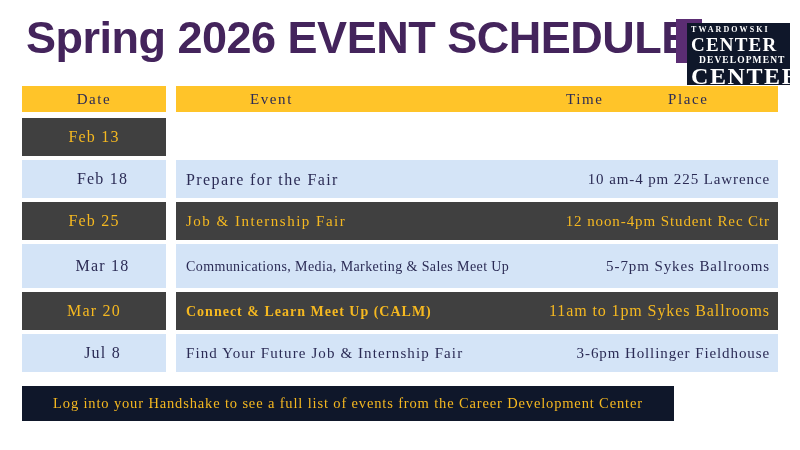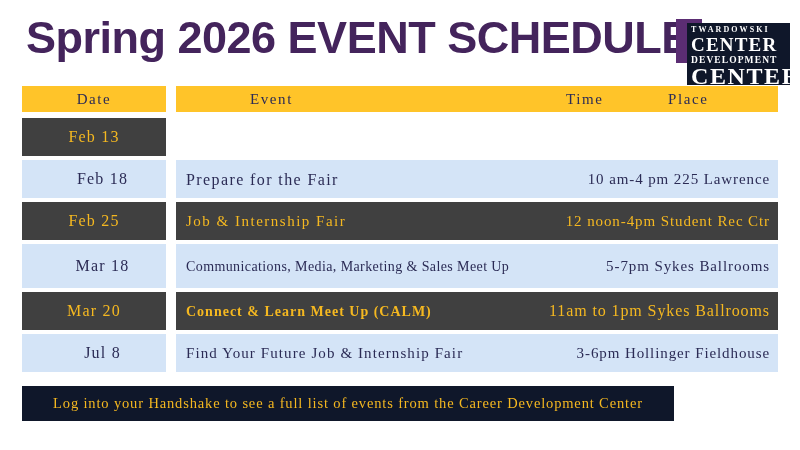--- a/index.html
+++ b/index.html
@@ -87,20 +87,21 @@
     white-space: nowrap;
   }
   .logo-l3 {
     font-family: "Liberation Serif", serif;
     font-size: 9.5px;
     letter-spacing: 1.1px;
     color: #ffffff;
     line-height: 13px;
     font-weight: bold;
     white-space: nowrap;
+    margin-left: 8px;
   }
   .logo-l4 {
     font-family: "Liberation Serif", serif;
     font-size: 24px;
     letter-spacing: 1.6px;
     color: #ffffff;
     line-height: 19px;
     font-weight: bold;
     white-space: nowrap;
   }

